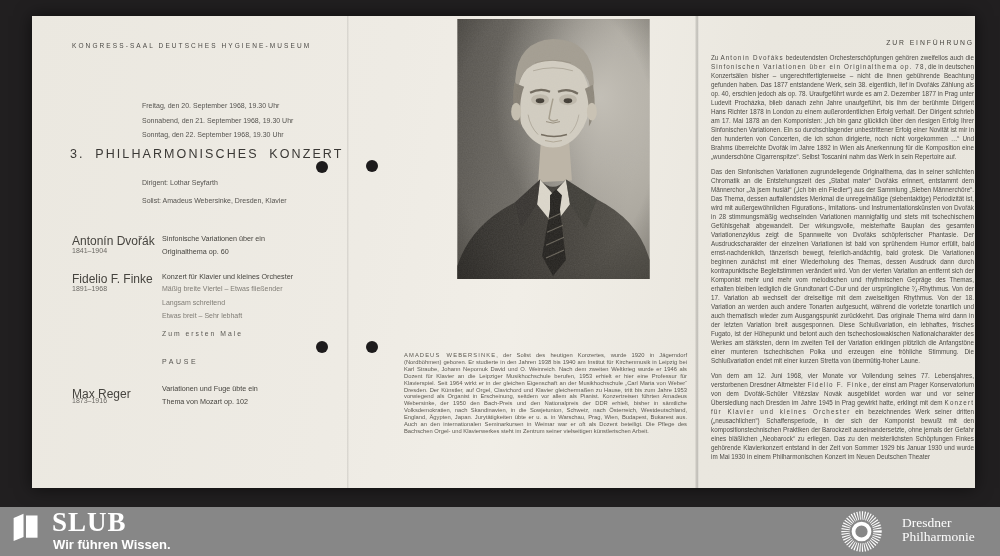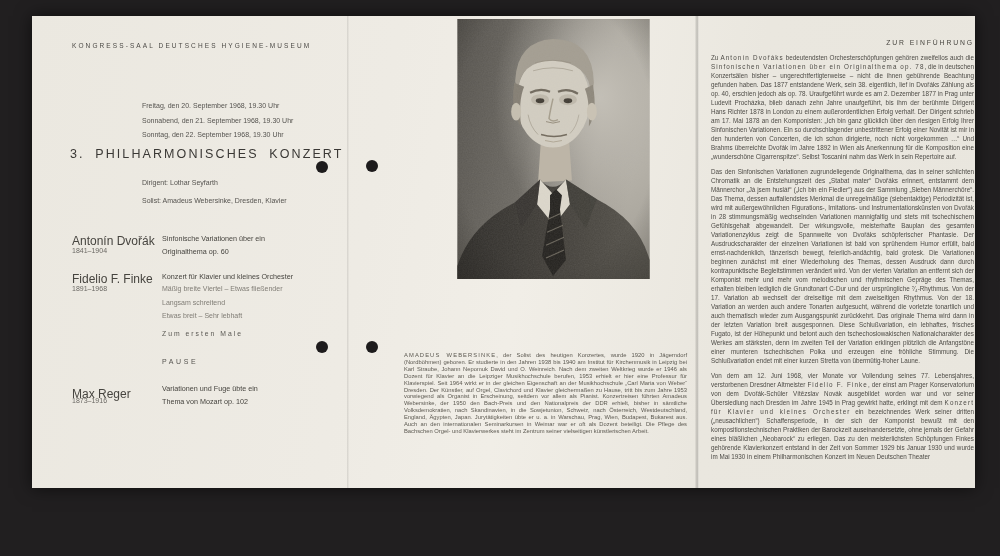--- a/index.html
+++ b/index.html
@@ -159,14 +159,34 @@
     <div id="caption"><span class="sperr">AMADEUS WEBERSINKE</span><span>, der Solist des heutigen Konzertes, wurde 1920 in Jägerndorf (Nordböhmen) geboren. Er studierte in den Jahren 1938 bis 1940 am Institut für Kirchenmusik in Leipzig bei Karl Straube, Johann Nepomuk David und O. Weinreich. Nach dem zweiten Weltkrieg wurde er 1946 als Dozent für Klavier an die Leipziger Musikhochschule berufen, 1953 erhielt er hier eine Professur für Klavierspiel. Seit 1964 wirkt er in der gleichen Eigenschaft an der Musikhochschule „Carl Maria von Weber“ Dresden. Der Künstler, auf Orgel, Clavichord und Klavier gleichermaßen zu Hause, tritt bis zum Jahre 1953 vorwiegend als Organist in Erscheinung, seitdem vor allem als Pianist. Konzertreisen führten Amadeus Webersinke, der 1950 den Bach-Preis und den Nationalpreis der DDR erhielt, bisher in sämtliche Volksdemokratien, nach Skandinavien, in die Sowjetunion, Schweiz, nach Österreich, Westdeutschland, England, Ägypten, Japan. Jurytätigkeiten übte er u. a. in Warschau, Prag, Wien, Budapest, Bukarest aus. Auch an den internationalen Seminarkursen in Weimar war er oft als Dozent beteiligt. Die Pflege des Bachschen Orgel- und Klavierwerkes steht im Zentrum seiner vielseitigen künstlerischen Arbeit.</span></div>
 
     <div id="intro-head">ZUR EINFÜHRUNG</div>
     <div id="intro">
       <p><span>Zu </span><span class="sperr">Antonín Dvořáks</span><span> bedeutendsten Orchesterschöpfungen gehören zweifellos auch die </span><span class="sperr">Sinfonischen Variationen über ein Originalthema op. 78</span><span>, die in deutschen Konzertsälen bisher – ungerechtfertigterweise – nicht die ihnen gebührende Beachtung gefunden haben. Das 1877 entstandene Werk, sein 38. eigentlich, lief in Dvořáks Zählung als op. 40, erschien jedoch als op. 78. Uraufgeführt wurde es am 2. Dezember 1877 in Prag unter Ludevit Procházka, blieb danach zehn Jahre unaufgeführt, bis ihm der berühmte Dirigent Hans Richter 1878 in London zu einem außerordentlichen Erfolg verhalf. Der Dirigent schrieb am 17. Mai 1878 an den Komponisten: „Ich bin ganz glücklich über den riesigen Erfolg Ihrer Sinfonischen Variationen. Ein so durchschlagender unbestrittener Erfolg einer Novität ist mir in den hunderten von Concerten, die ich schon dirigierte, noch nicht vorgekommen …“ Und Brahms überreichte Dvořák im Jahre 1892 in Wien als Anerkennung für die Komposition eine „wunderschöne Cigarrenspitze“. Selbst Toscanini nahm das Werk in sein Repertoire auf.</span></p>
       <p><span>Das den Sinfonischen Variationen zugrundeliegende Originalthema, das in seiner schlichten Chromatik an die Entstehungszeit des „Stabat mater“ Dvořáks erinnert, entstammt dem Männerchor „Já jsem huslář“ („Ich bin ein Fiedler“) aus der Sammlung „Sieben Männerchöre“. Das Thema, dessen auffallendstes Merkmal die unregelmäßige (siebentaktige) Periodizität ist, wird mit außergewöhnlichen Figurations-, Imitations- und Instrumentationskünsten von Dvořák in 28 stimmungsmäßig wechselnden Variationen mannigfaltig und stets mit tschechischem Gefühlsgehalt abgewandelt. Der wirkungsvolle, meisterhafte Bauplan des gesamten Variationenzyklus zeigt die Spannweite von Dvořáks schöpferischer Phantasie. Der Ausdruckscharakter der einzelnen Variationen ist bald von sprühendem Humor erfüllt, bald ernst-nachdenklich, tänzerisch bewegt, feierlich-andächtig, bald grotesk. Die Variationen beginnen zunächst mit einer Wiederholung des Themas, dessen Ausdruck dann durch kontrapunktische Begleitstimmen verändert wird. Von der vierten Variation an entfernt sich der Komponist mehr und mehr vom melodischen und rhythmischen Gepräge des Themas, erhalten bleiben lediglich die Grundtonart C-Dur und der ursprüngliche ⁷⁄₄-Rhythmus. Von der 17. Variation ab wechselt der dreiseitige mit dem zweiseitigen Rhythmus. Von der 18. Variation an werden auch andere Tonarten aufgesucht, während die vorletzte tonartlich und auch thematisch wieder zum Ausgangspunkt zurückkehrt. Das originale Thema wird dann in der letzten Variation breit ausgesponnen. Diese Schlußvariation, ein lebhaftes, frisches Fugato, ist der Höhepunkt und betont auch den tschechoslowakischen Nationalcharakter des Werkes am stärksten, denn im zweiten Teil der Variation erklingen plötzlich die Anfangstöne einer munteren tschechischen Polka und erzeugen eine fröhliche Stimmung. Die Schlußvariation endet mit einer kurzen Stretta von übermütig-froher Laune.</span></p>
       <p><span>Von dem am 12. Juni 1968, vier Monate vor Vollendung seines 77. Lebensjahres, verstorbenen Dresdner Altmeister </span><span class="sperr">Fidelio F. Finke</span><span>, der einst am Prager Konservatorium von dem Dvořák-Schüler Vítězslav Novák ausgebildet worden war und vor seiner Übersiedlung nach Dresden im Jahre 1945 in Prag gewirkt hatte, erklingt mit dem </span><span class="sperr">Konzert für Klavier und kleines Orchester</span><span> ein bezeichnendes Werk seiner dritten („neusachlichen“) Schaffensperiode, in der sich der Komponist bewußt mit den kompositionstechnischen Praktiken der Barockzeit auseinandersetzte, ohne jemals der Gefahr eines bläßlichen „Neobarock“ zu erliegen. Das zu den meisterlichsten Schöpfungen Finkes gehörende Klavierkonzert entstand in der Zeit von Sommer 1929 bis Januar 1930 und wurde im Mai 1930 in einem Philharmonischen Konzert im Neuen Deutschen Theater</span></p>
     </div>
   </div>
 
+  <div id="bar">
+    <div id="slub-icon">
+      <svg width="28" height="30" viewBox="0 0 34 36">
+        <path d="M2 7 L14 2 L14 30 L2 35 Z" fill="#fff"></path>
+        <path d="M17 4 L31 4 L31 31 L17 31 Z" fill="#fff"></path>
+      </svg>
+    </div>
+    <div id="slub-word">SLUB</div>
+    <div id="slub-tag">Wir führen Wissen.</div>
+    <div id="phil-logo">
+      <svg width="47" height="47" viewBox="0 0 50 50">
+        <circle cx="25" cy="25" r="17" fill="none" stroke="#fff" stroke-width="9" stroke-dasharray="1.1 1.4"></circle>
+        <circle cx="25" cy="25" r="8.5" fill="none" stroke="#fff" stroke-width="4"></circle>
+      </svg>
+    </div>
+    <div id="phil-name">
+      <div>Dresdner</div>
+      <div>Philharmonie</div>
+    </div>
+  </div>
 
 </div>
 
 </body></html>

